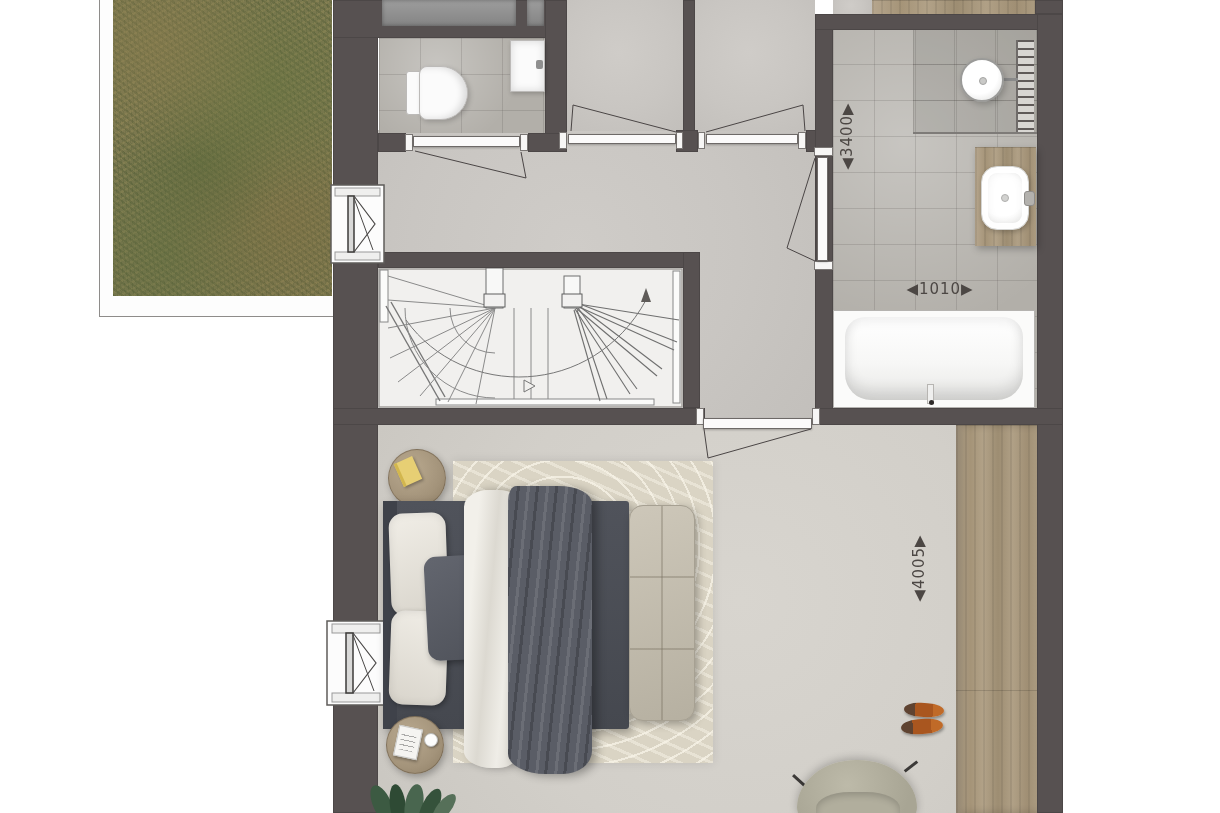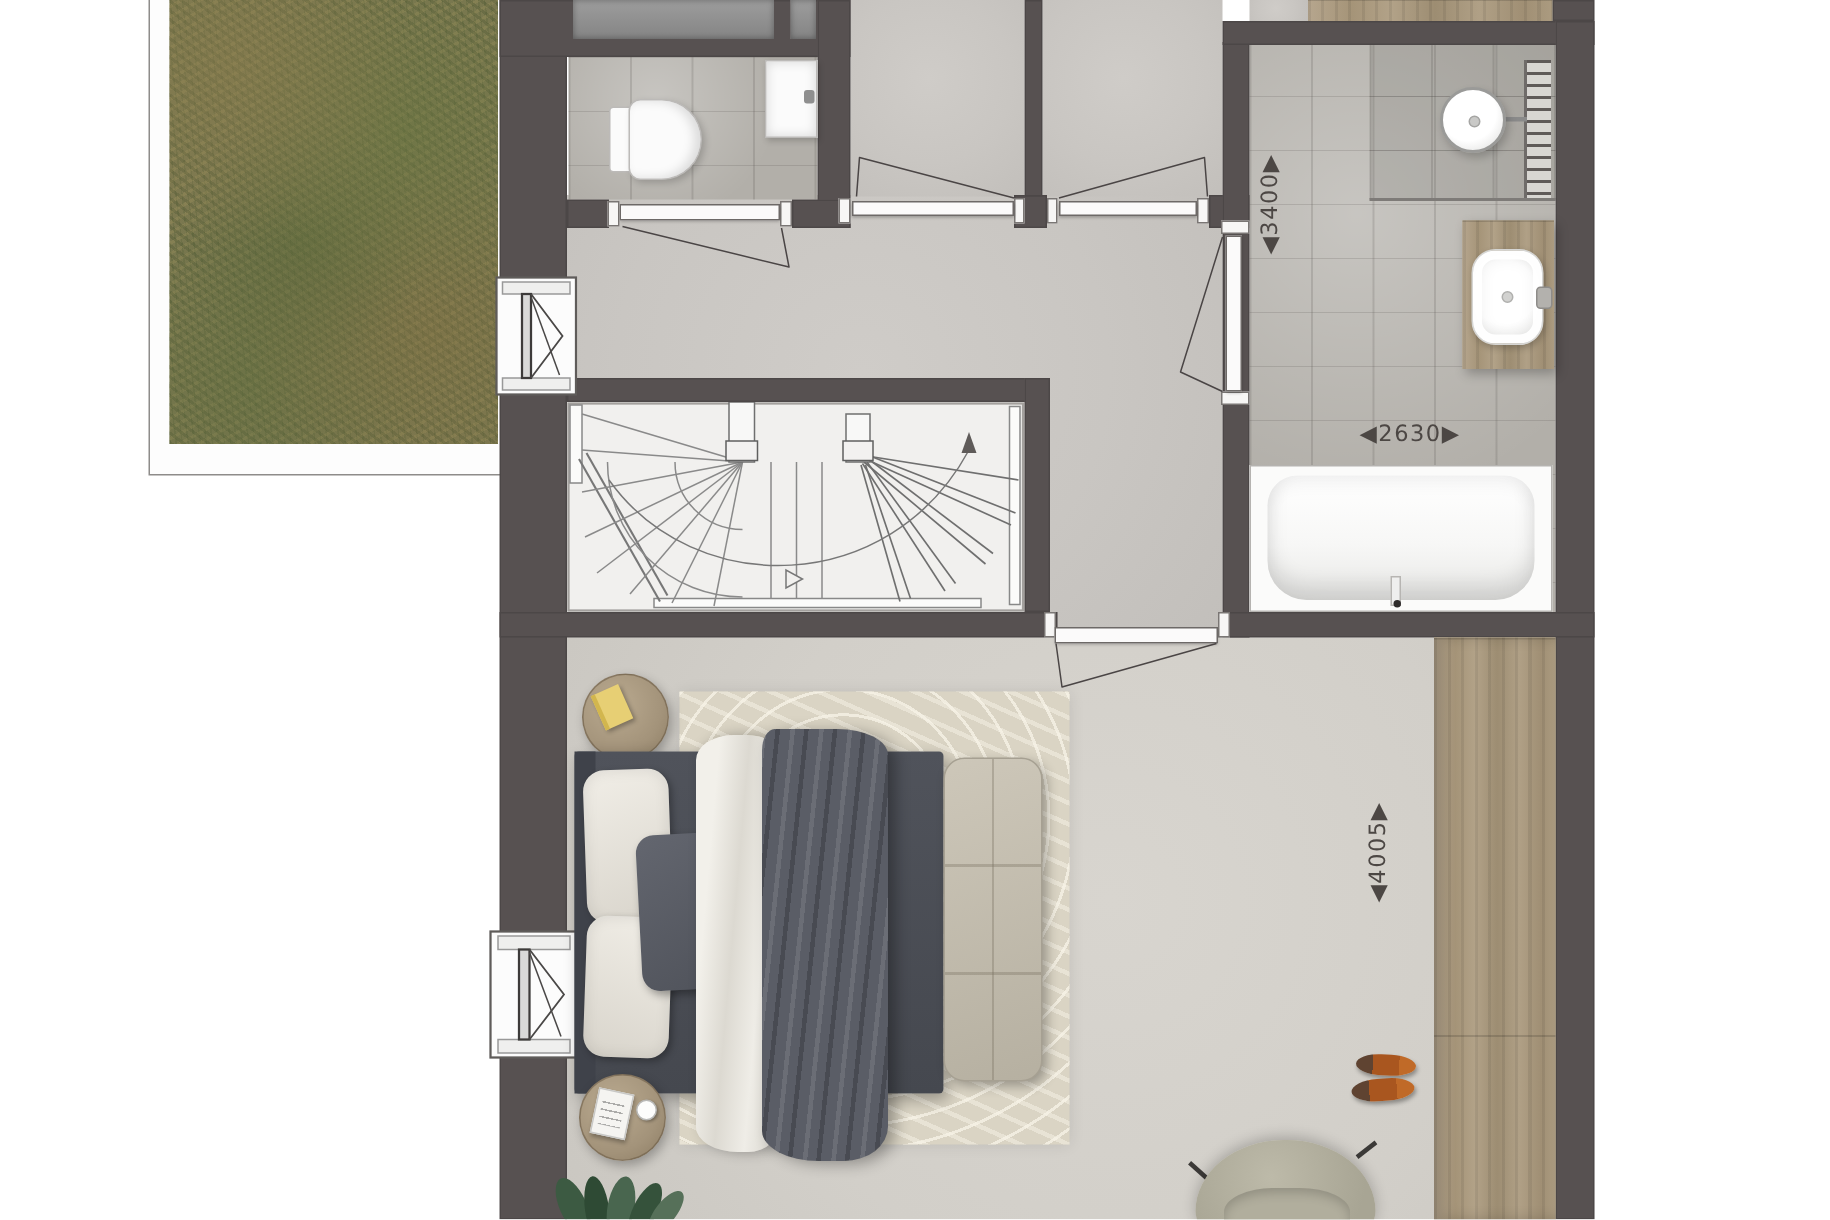--- a/index.html
+++ b/index.html
@@ -294,19 +294,19 @@
       <polyline points="805,131 803,105 706,132"></polyline>
       <polyline points="815,158 787,248 815,261"></polyline>
       <polyline points="704,429 708,458 811,429"></polyline>
     </g>
   </svg>
 
   <div class="dim v" style="left:832px;top:90px;width:30px;height:92px;">
     <span>◀3400▶</span>
   </div>
   <div class="dim" style="left:886px;top:279px;width:108px;height:20px;">
-    <span>◀2630▶</span>
+    <span>◀1010▶</span>
   </div>
   <div class="dim v" style="left:904px;top:520px;width:30px;height:96px;">
     <span>◀4005▶</span>
   </div>
 
 </div>
 
 </body></html>

